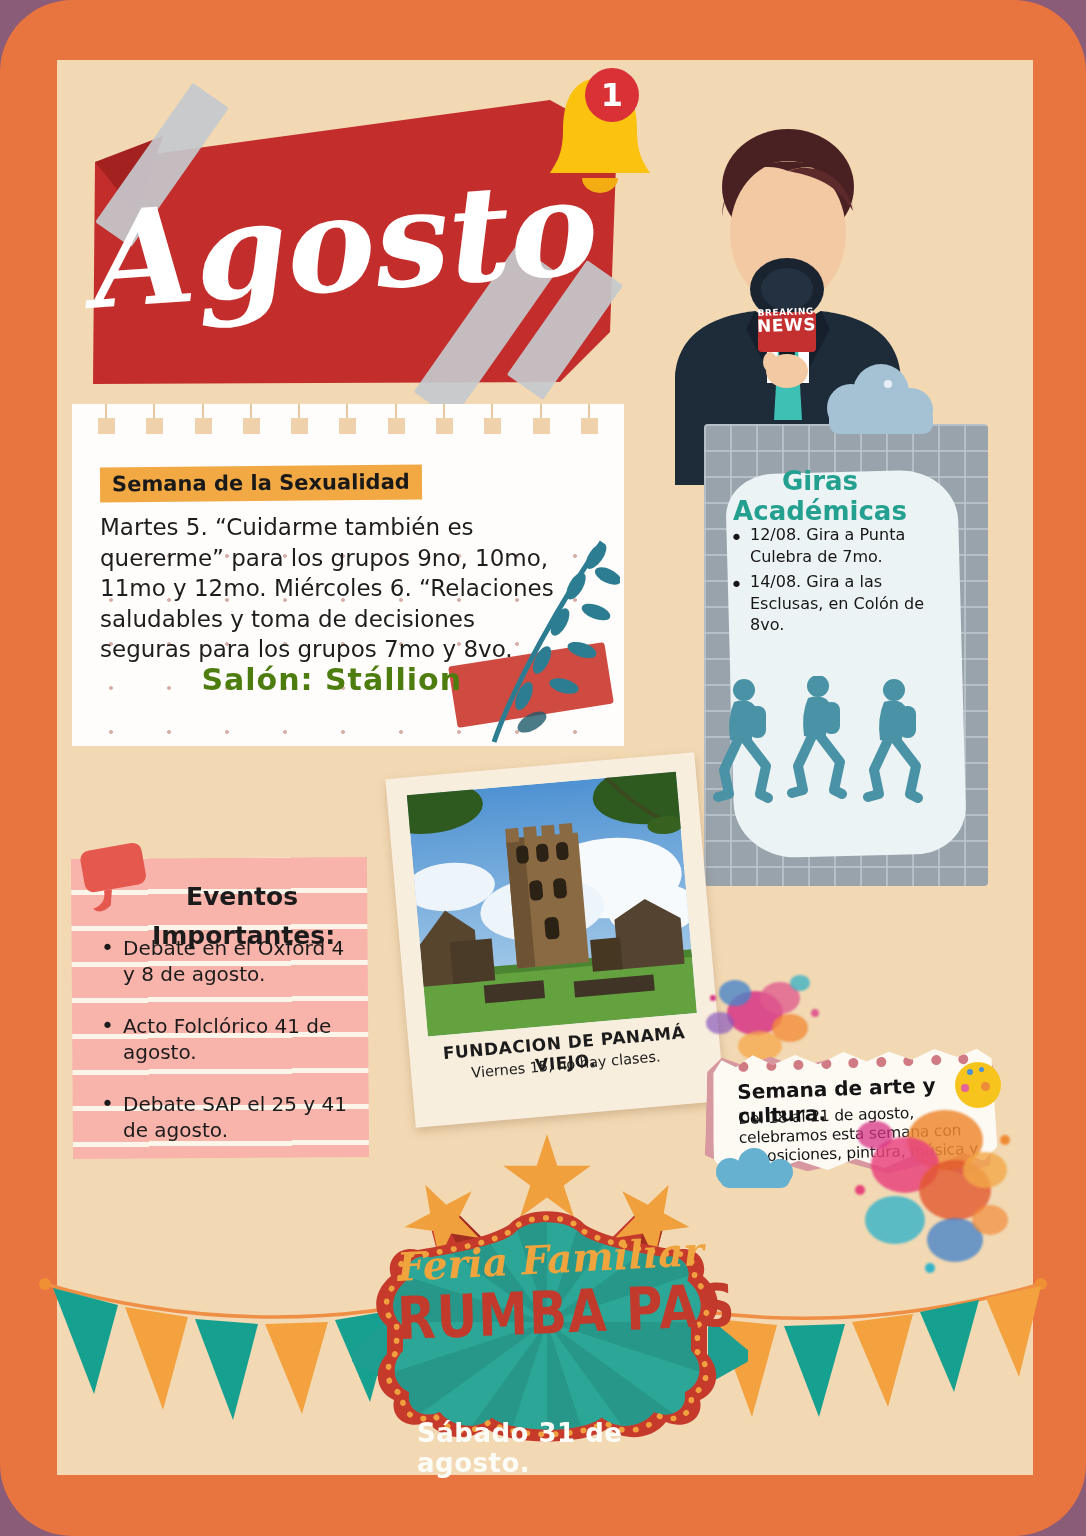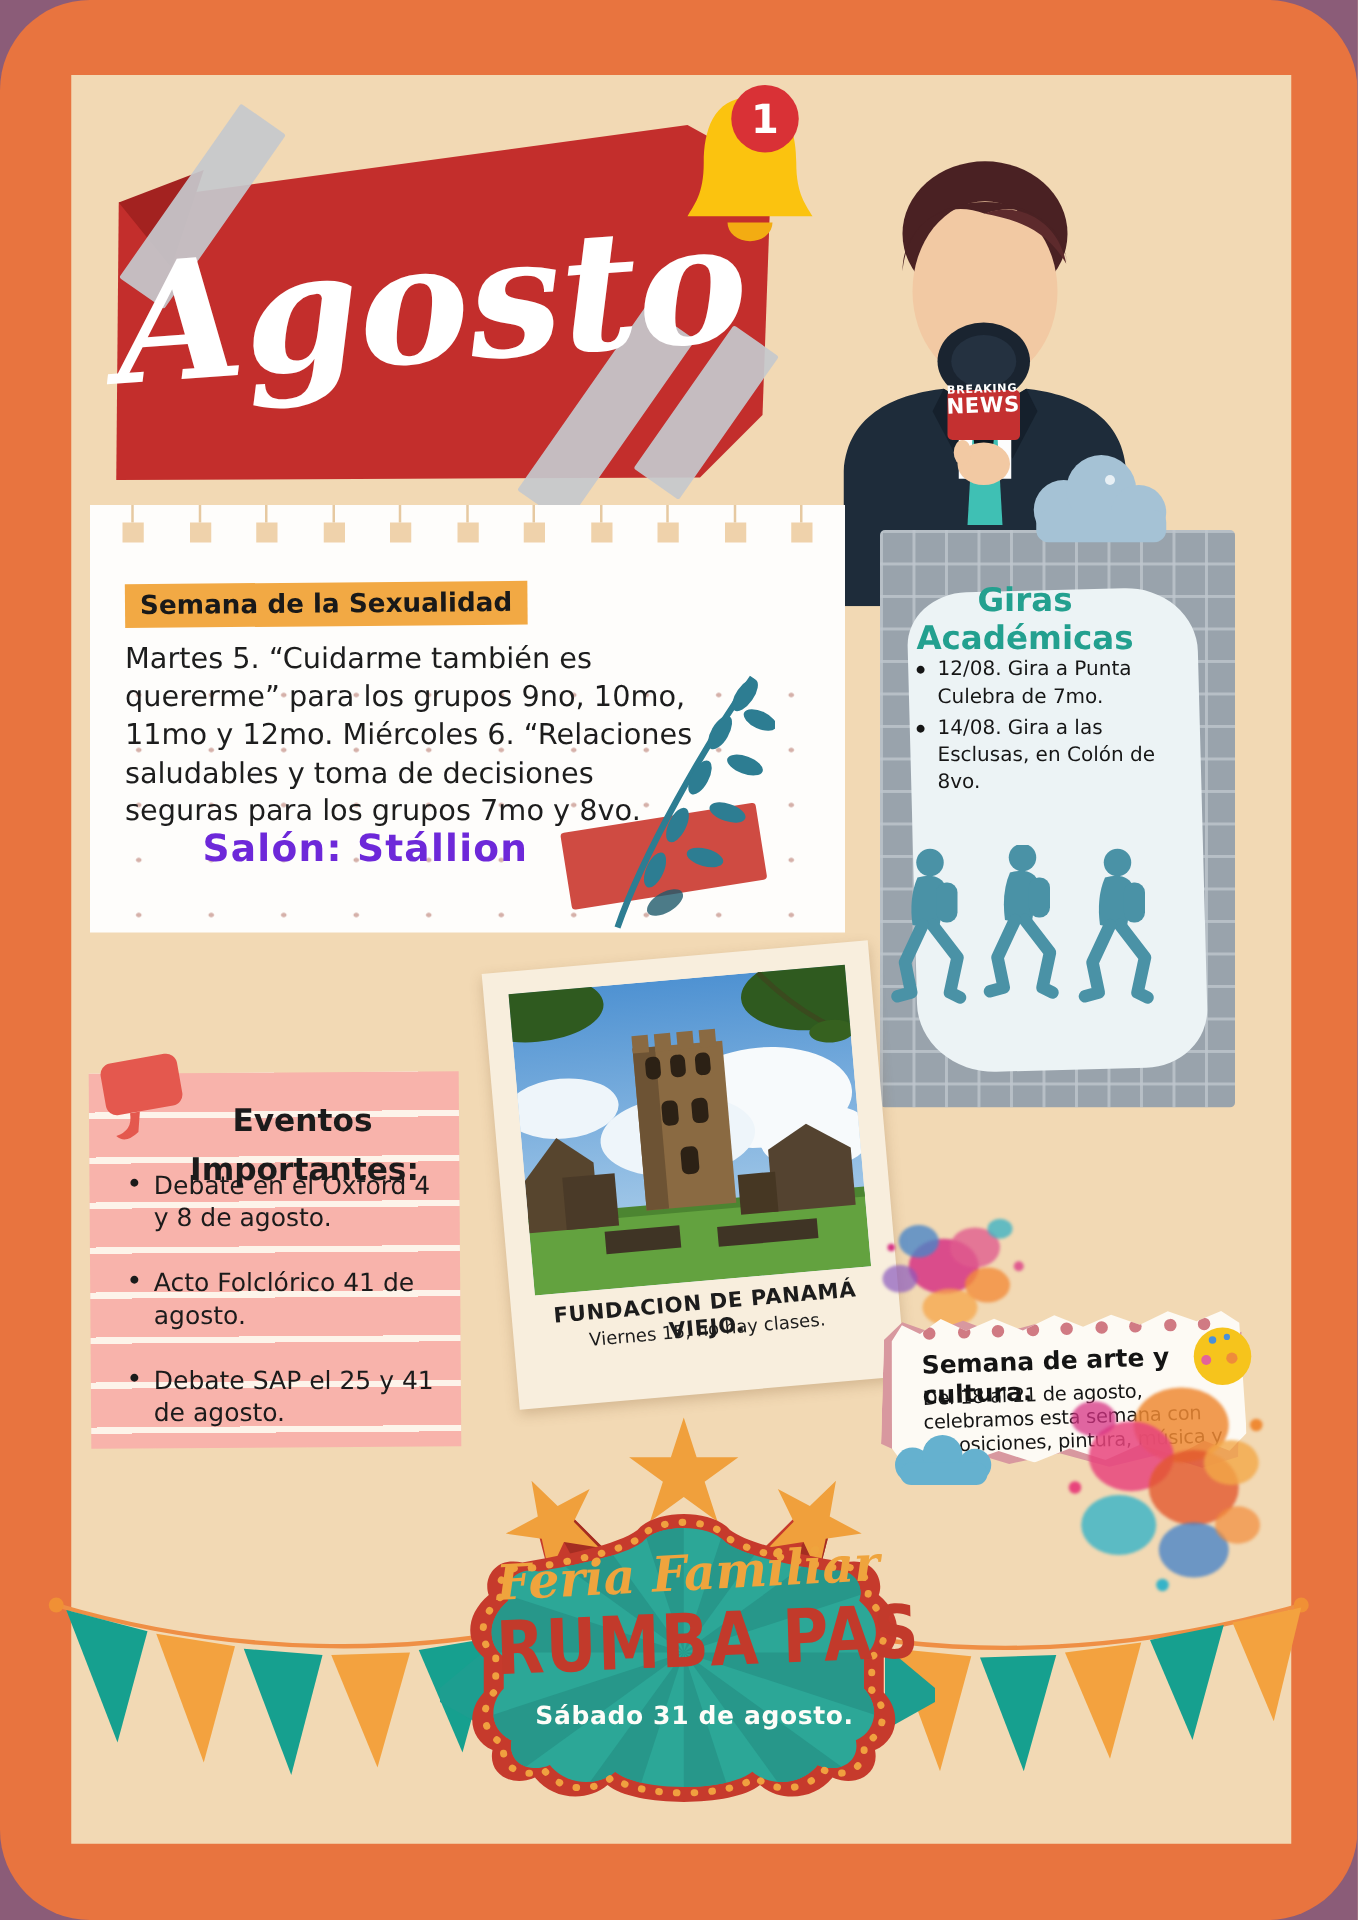--- a/index.html
+++ b/index.html
@@ -22,31 +22,31 @@
 
   
   .reporter-svg{position:absolute;left:603px;top:55px;width:255px;height:370px;}
   .mic-flag-text{position:absolute;left:700px;top:248px;width:58px;text-align:center;color:#fff;
     line-height:1.0;transform:rotate(-2deg);}
   .mic-flag-text .l1{display:block;font-size:9px;font-weight:bold;letter-spacing:.5px;}
   .mic-flag-text .l2{display:block;font-size:17px;font-weight:bold;letter-spacing:.5px;}
   .cloud-svg{position:absolute;left:758px;top:302px;width:122px;height:72px;}
 
   
-  .paper{position:absolute;left:15px;top:344px;width:604px;height:342px;background:#fefdfb;}
+  .paper{position:absolute;left:15px;top:344px;width:552px;height:342px;background:#fefdfb;}
   .paper-dots{position:absolute;left:10px;top:130px;right:10px;bottom:8px;
     background-image:radial-gradient(rgba(146,52,36,.38) 2px,transparent 2.6px);
     background-size:58px 44px;}
   .binding{position:absolute;left:26px;right:26px;top:0;display:flex;justify-content:space-between;}
   .binding span{width:17px;height:16px;background:#efd2ab;margin-top:14px;position:relative;}
   .binding span::before{content:'';position:absolute;top:-14px;left:7px;width:2px;height:14px;background:#e6c9a1;}
   .sex-heading{position:absolute;left:28px;top:62px;display:inline-block;background:#f2a944;
     color:#191919;font-size:21px;font-weight:bold;padding:5px 12px 6px;transform:rotate(-.5deg);}
   .sex-body{position:absolute;left:28px;top:108px;width:462px;font-size:23px;line-height:1.33;color:#1d1d1d;}
-  .salon{position:absolute;left:90px;top:258px;width:300px;text-align:left;color:#6d28d9;
+  .salon{position:absolute;left:90px;top:258px;width:300px;text-align:right;color:#4d7c0f;
     font-size:30px;font-weight:bold;letter-spacing:1px;}
   .leaf-svg{position:absolute;left:408px;top:130px;width:140px;height:215px;}
   .red-tape{position:absolute;left:380px;top:250px;width:158px;height:62px;background:#cf4b42;
     transform:rotate(-9deg);border-radius:3px;}
 
   
   .clipboard{position:absolute;left:647px;top:364px;width:284px;height:462px;background:#99a3ac;
     background-image:linear-gradient(rgba(190,198,205,.8) 2px,transparent 2px),
       linear-gradient(90deg,rgba(190,198,205,.8) 2px,transparent 2px);
     background-size:26px 26px;border-radius:4px;}
@@ -99,21 +99,21 @@
 
   
   .bunting-svg{position:absolute;left:-27px;top:1202px;width:1026px;height:175px;}
   .sign-svg{position:absolute;left:295px;top:1052px;width:396px;height:340px;}
   .feria-l1{position:absolute;left:340px;top:1176px;width:306px;text-align:center;
     font-family:"DejaVu Serif",serif;font-style:italic;font-weight:bold;font-size:39px;
     color:#efa43d;transform:rotate(-3deg);white-space:nowrap;}
   .feria-l2{position:absolute;left:340px;top:1224px;width:306px;text-align:center;
     font-size:50px;font-weight:bold;color:#c23a2b;transform:scaleY(1.18) rotate(-2deg);
     letter-spacing:1px;white-space:nowrap;}
-  .feria-l3{position:absolute;left:360px;top:1300px;width:266px;text-align:right;font-size:20px;
+  .feria-l3{position:absolute;left:360px;top:1358px;width:266px;text-align:left;font-size:26px;
     color:#fdfdf8;font-weight:bold;letter-spacing:.5px;}
 </style>
 </head>
 <body>
 
 <div class="poster">
   <div class="frame">
     <div class="canvas">
 
       <svg class="banner-svg" viewBox="0 0 560 300">

